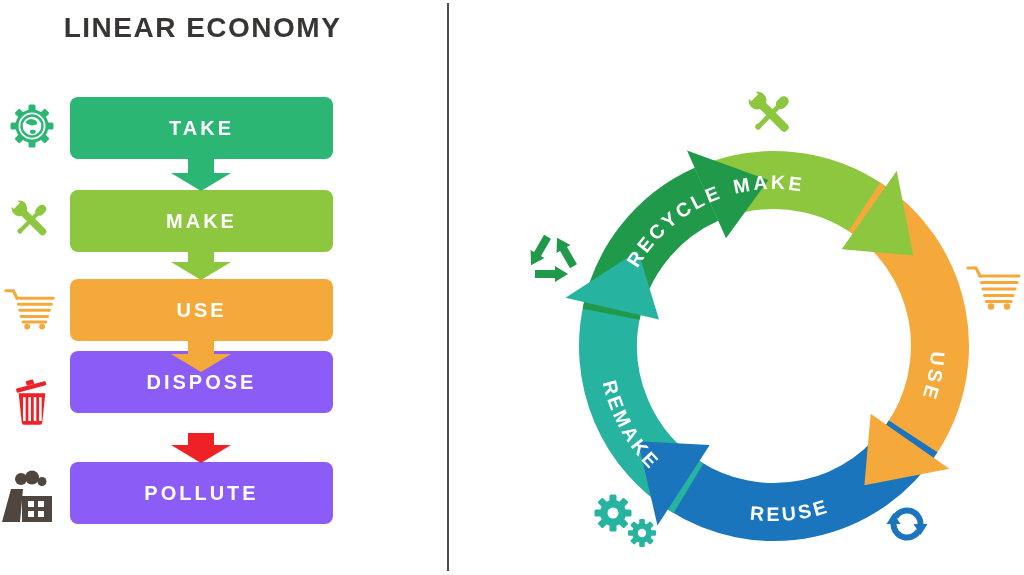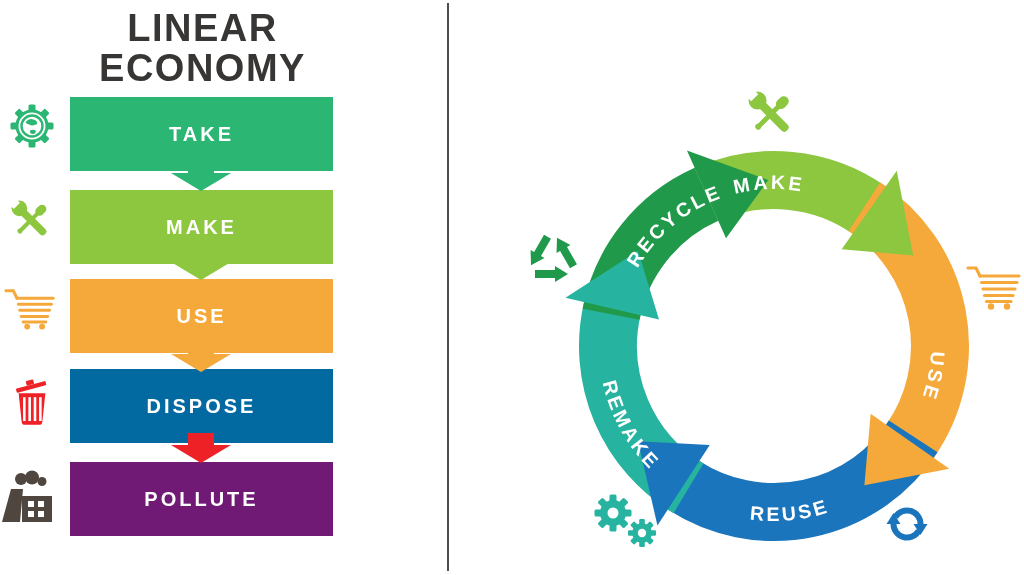--- a/index.html
+++ b/index.html
@@ -2,28 +2,28 @@
 <html><head>
 <meta charset="utf-8">
 <style>
   html,body{margin:0;padding:0;background:#fff;}
   #canvas{
     position:relative;width:1024px;height:575px;overflow:hidden;background:#fff;
     font-family:"Liberation Sans","DejaVu Sans",sans-serif;
   }
   .panel-title{
     position:absolute;top:8px;height:40px;line-height:40px;text-align:center;
-    font-size:38px;font-weight:700;letter-spacing:1.5px;color:#383634;
+    font-size:28px;font-weight:700;letter-spacing:1.5px;color:#383634;
   }
   #linear-title{left:20px;width:365px;}
   #circular-title{left:560px;width:425px;}
   #divider{position:absolute;left:447px;top:3px;width:2px;height:568px;background:#4d4d4d;}
   .bar{
-    position:absolute;left:70px;width:263px;height:74px;
-    display:flex;align-items:center;justify-content:center;
+    position:absolute;left:70px;width:263px;height:62px;
+    display:flex;align-items:center;justify-content:center;border-radius:8px;
   }
   .bar-label{color:#fff;font-size:20px;font-weight:700;letter-spacing:3px;}
   .flow-arrow{
     position:absolute;left:171px;width:60px;
     display:flex;flex-direction:column;align-items:center;
   }
   .flow-arrow .shaft{flex:1;width:26px;}
   .flow-arrow .head{
     width:0;height:0;border-left:30px solid transparent;border-right:30px solid transparent;
     border-top:18px solid #000;
@@ -42,24 +42,24 @@
 
   <div class="bar" style="top: 97px; background: rgb(43, 182, 115);">
     <span class="bar-label">TAKE</span>
   </div>
   <div class="bar" style="top: 190px; background: rgb(141, 198, 63);">
     <span class="bar-label">MAKE</span>
   </div>
   <div class="bar" style="top: 279px; background: rgb(246, 169, 59);">
     <span class="bar-label">USE</span>
   </div>
-  <div class="bar" style="top: 369px; background: #0369a1; text-align: right;">
+  <div class="bar" style="top: 351px; background: #8b5cf6; text-align: right;">
     <span class="bar-label">DISPOSE</span>
   </div>
-  <div class="bar" style="top: 462px; background: #701a75;">
+  <div class="bar" style="top: 462px; background: #8b5cf6;">
     <span class="bar-label">POLLUTE</span>
   </div>
 
   <div class="flow-arrow" style="top:159px;height:32px">
       <div class="shaft" style="background: rgb(43, 182, 115);"></div>
       <div class="head" style="border-top-color: rgb(43, 182, 115);"></div>
     </div>
   <div class="flow-arrow" style="top:252px;height:28px">
       <div class="shaft" style="background: rgb(141, 198, 63);"></div>
       <div class="head" style="border-top-color: rgb(141, 198, 63);"></div>

